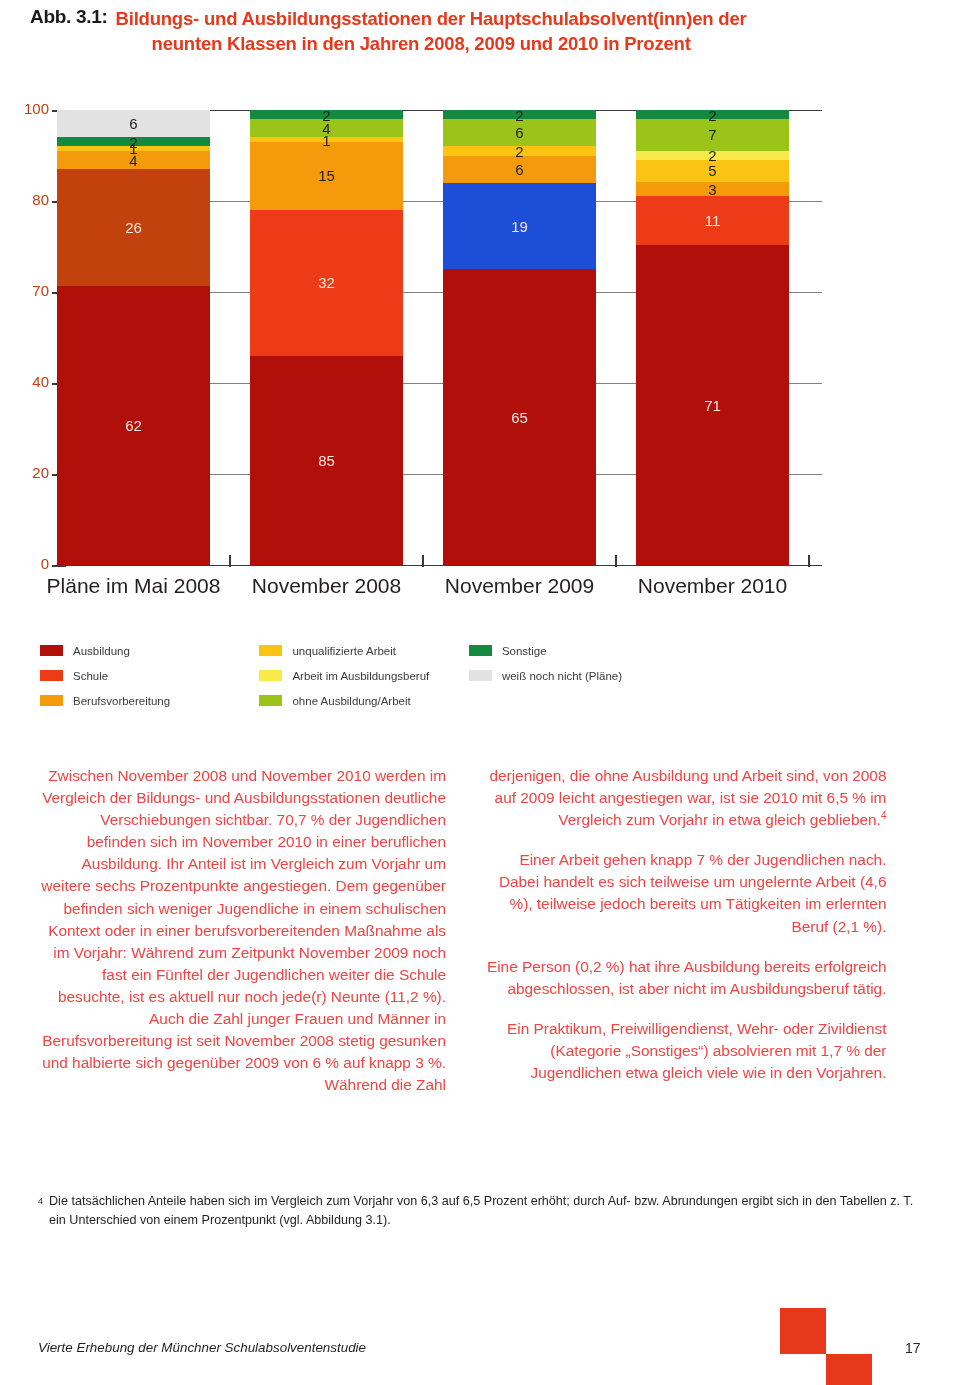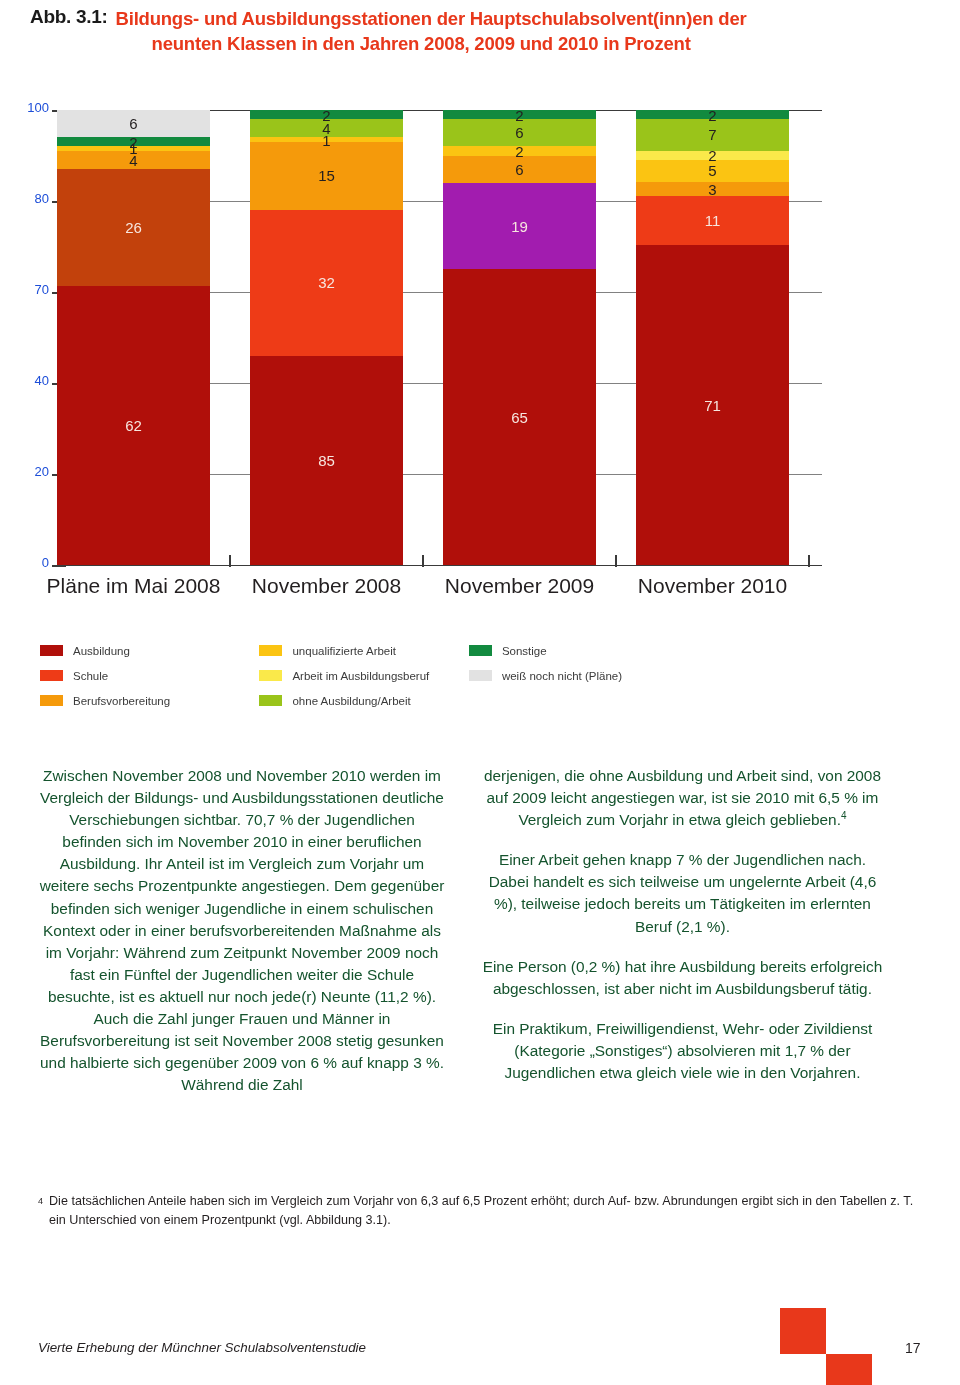--- a/index.html
+++ b/index.html
@@ -22,21 +22,21 @@
     width:800px;margin-left:8px;letter-spacing:-0.2px;
   }
   .fig-title .l2{display:block;padding-left:36px;}
 
   
   .chart{position:absolute;left:0;top:100px;width:960px;height:510px;}
   .axis-line{
     position:absolute;left:57px;width:765px;height:1px;background:#3a3a3a;
   }
   .ytick-label{
-    position:absolute;font-size:13px;color:#1d4ed8;text-align:right;
+    position:absolute;font-size:15px;color:#c2410c;text-align:right;
     width:44px;left:5px;
   }
   .ytick-dash{position:absolute;left:52px;width:14px;height:1.6px;background:#3a3a3a;}
   .gridline{position:absolute;left:57px;width:765px;height:1.2px;background:#6b6b6b;opacity:.85;}
 
   .bar{
     position:absolute;bottom:0;width:153px;
     display:flex;flex-direction:column-reverse;
   }
   .seg{
@@ -64,21 +64,21 @@
   .legend-col.c2{width:205px;}
   .legend-col.c3{width:230px;}
   .legend-item{height:22px;display:flex;align-items:flex-start;margin-bottom:3px;}
   .swatch{width:23px;height:11px;flex:0 0 auto;margin-right:10px;}
   .legend-label{font-size:11.5px;color:#3b3b3b;}
 
   
   .cols{position:absolute;left:38px;top:765px;width:890px;}
   .col{
     display:inline-block;vertical-align:top;width:408px;
-    font-size:15.4px;line-height:22.1px;color:#14532d;text-align:center;
+    font-size:15.4px;line-height:22.1px;color:#ef4444;text-align:right;
   }
   .col.right{margin-left:28px;}
   .col p{margin:0 0 18px 0;}
   .col p:last-child{margin-bottom:0;}
   sup{font-size:10px;vertical-align:super;line-height:0;}
 
   
   .footnote{
     position:absolute;left:38px;top:1192px;width:890px;
     font-size:12.6px;line-height:19px;color:#231f20;
@@ -168,21 +168,21 @@
             <span>4</span>
           </div>
           <div class="seg lbl-dark tiny" style="height: 9.1px; background: rgb(18, 138, 63);">
             <span>2</span>
           </div>
         </div>
         <div class="bar" style="left: 443px; top: 10px; height: 455px;">
           <div class="seg lbl-light" style="height: 295.75px; background: rgb(176, 15, 10);">
             <span>65</span>
           </div>
-          <div class="seg lbl-light" style="height: 86.45px; background: #a21caf;">
+          <div class="seg lbl-light" style="height: 86.45px; background: #1d4ed8;">
             <span>19</span>
           </div>
           <div class="seg lbl-dark" style="height: 27.3px; background: rgb(245, 154, 11);">
             <span>6</span>
           </div>
           <div class="seg lbl-dark tiny" style="height: 9.1px; background: rgb(251, 196, 18);">
             <span>2</span>
           </div>
           <div class="seg lbl-dark" style="height: 27.3px; background: rgb(154, 196, 26);">
             <span>6</span>

